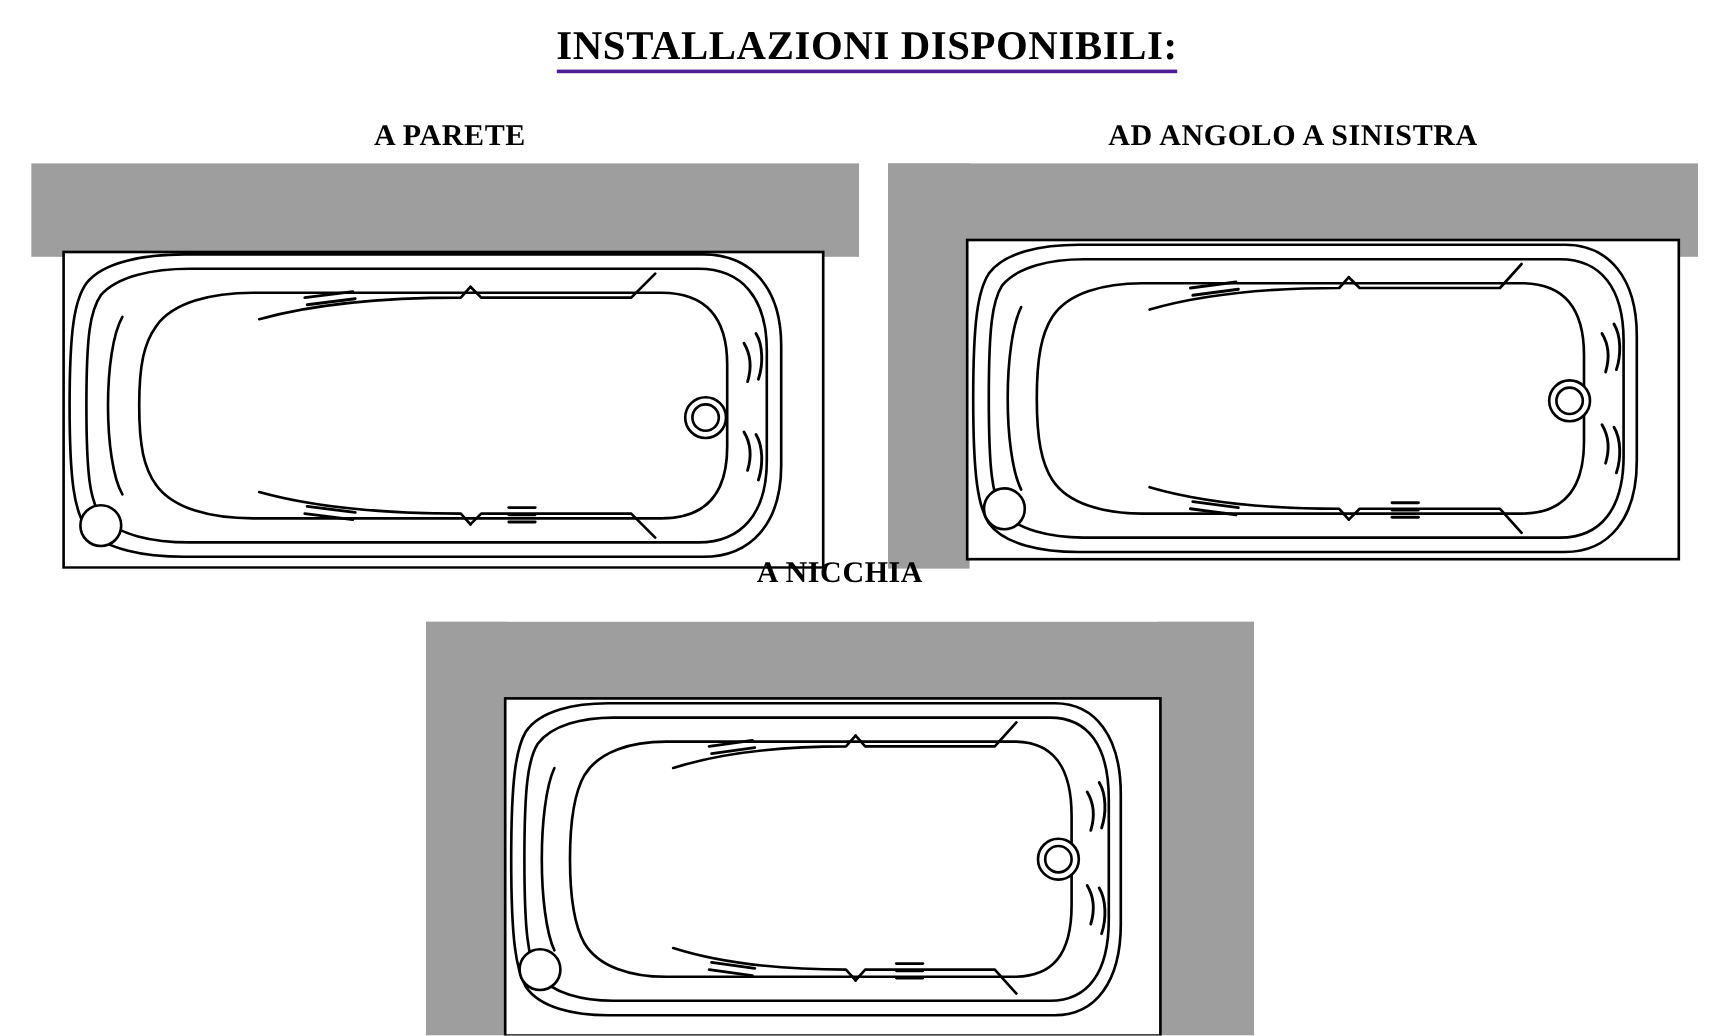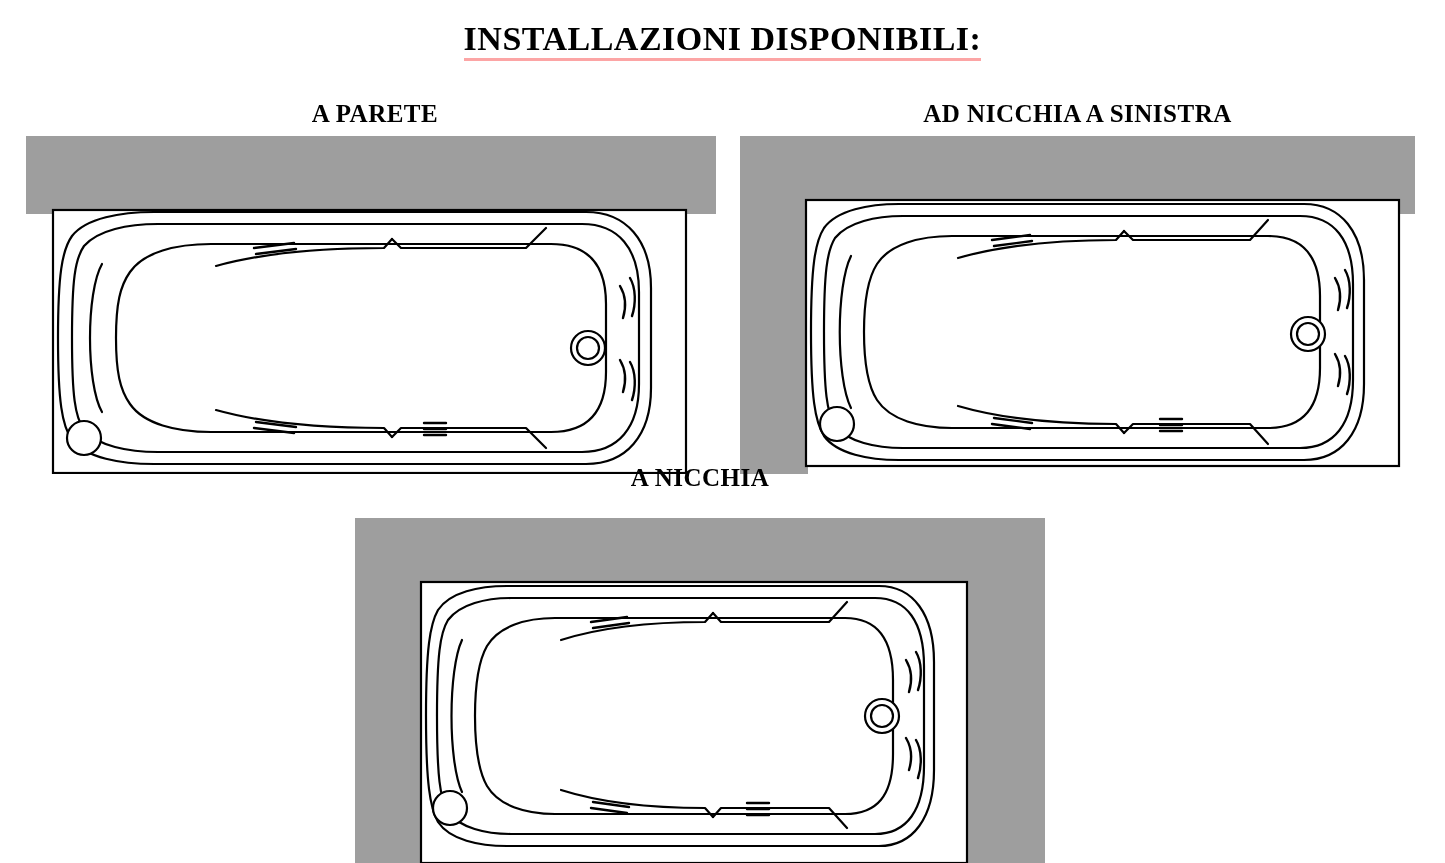--- a/index.html
+++ b/index.html
@@ -25,21 +25,21 @@
     position: absolute;
     left: 0;
     top: 20px;
     width: 1445px;
     text-align: center;
     font-size: 34px;
     font-weight: bold;
     letter-spacing: 0.5px;
   }
   .main-title span {
-    border-bottom: 3px solid #fca5a5;
+    border-bottom: 3px solid #4c1d95;
     padding-bottom: 1px;
     margin-top: 12px;
   }
   .panel-caption {
     position: absolute;
     font-size: 25px;
     font-weight: bold;
     letter-spacing: 0.5px;
     white-space: nowrap;
     text-align: center;
@@ -169,21 +169,21 @@
       <path class="jet" d="M 398 293 L 420 293"></path>
       <path class="jet" d="M 398 299 L 420 299"></path>
 
       <circle class="drain" cx="562" cy="212" r="17"></circle>
       <circle class="drain" cx="562" cy="212" r="11"></circle>
 
       <circle class="drain" cx="58" cy="302" r="17"></circle>
     </svg>
   </div>
 
-  <div class="panel-caption" id="caption-angolo">AD NICCHIA A SINISTRA</div>
+  <div class="panel-caption" id="caption-angolo">AD ANGOLO A SINISTRA</div>
   <div class="panel" id="panel-angolo">
     <svg width="675" height="338" viewBox="0 0 675 338" xmlns="http://www.w3.org/2000/svg">
 
       <rect class="wall" x="0" y="0" width="675" height="78"></rect>
 
       <rect class="wall" x="0" y="0" width="68" height="338"></rect>
 
       <rect class="tub-outline" x="66" y="64" width="593" height="266"></rect>
       <path class="tub-line" d="M 84 92
            C 97 74, 129 68, 159 68

